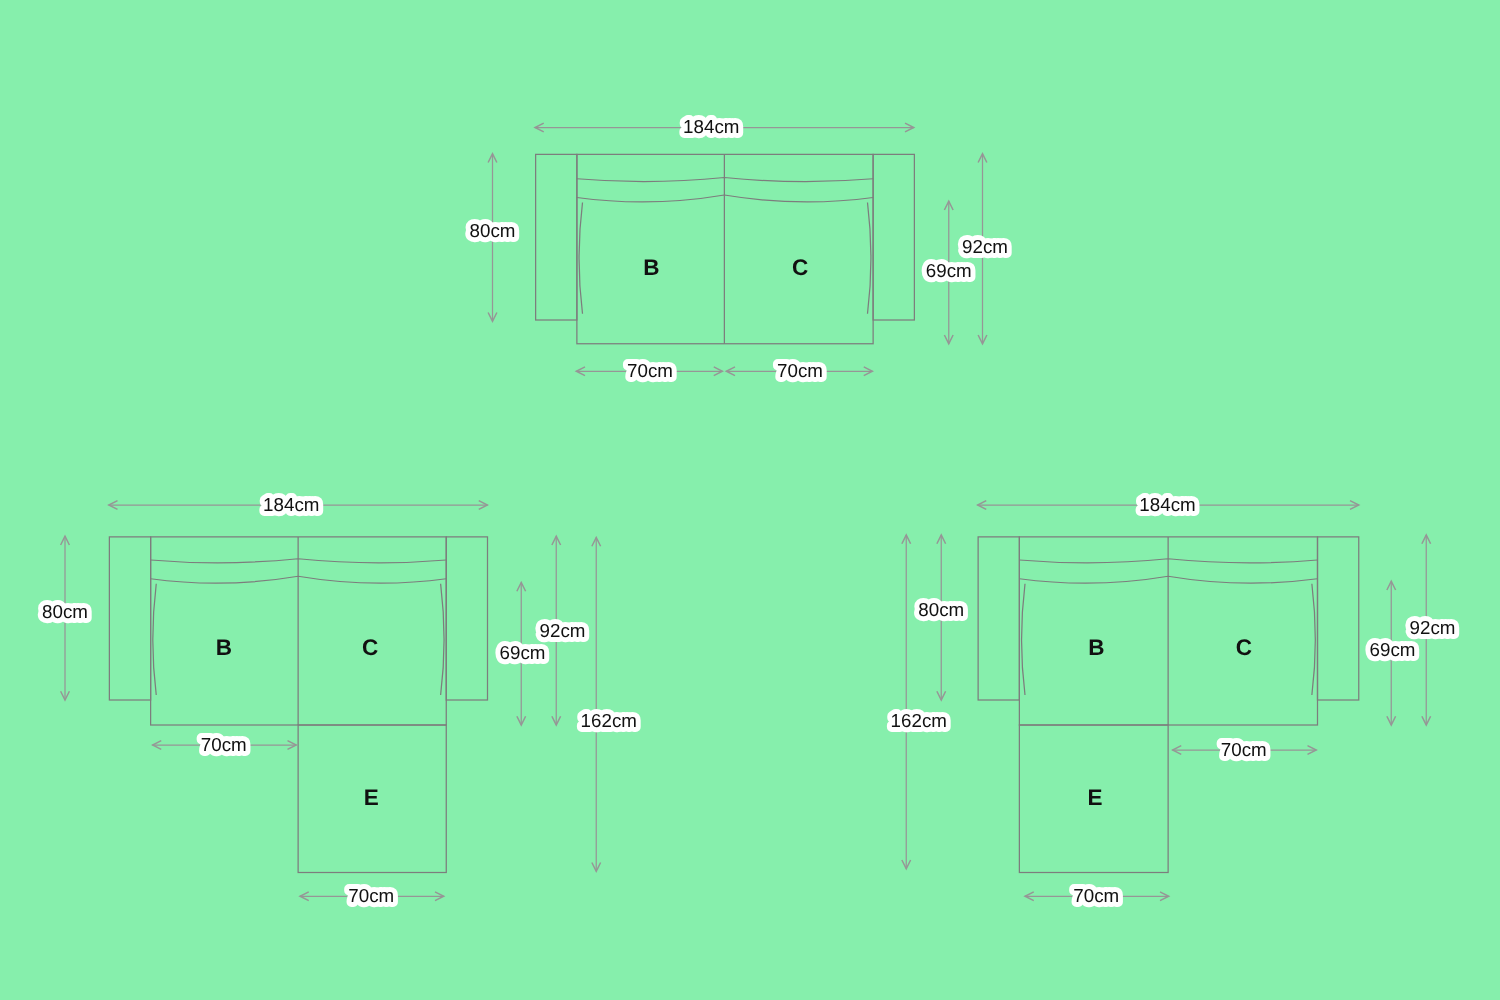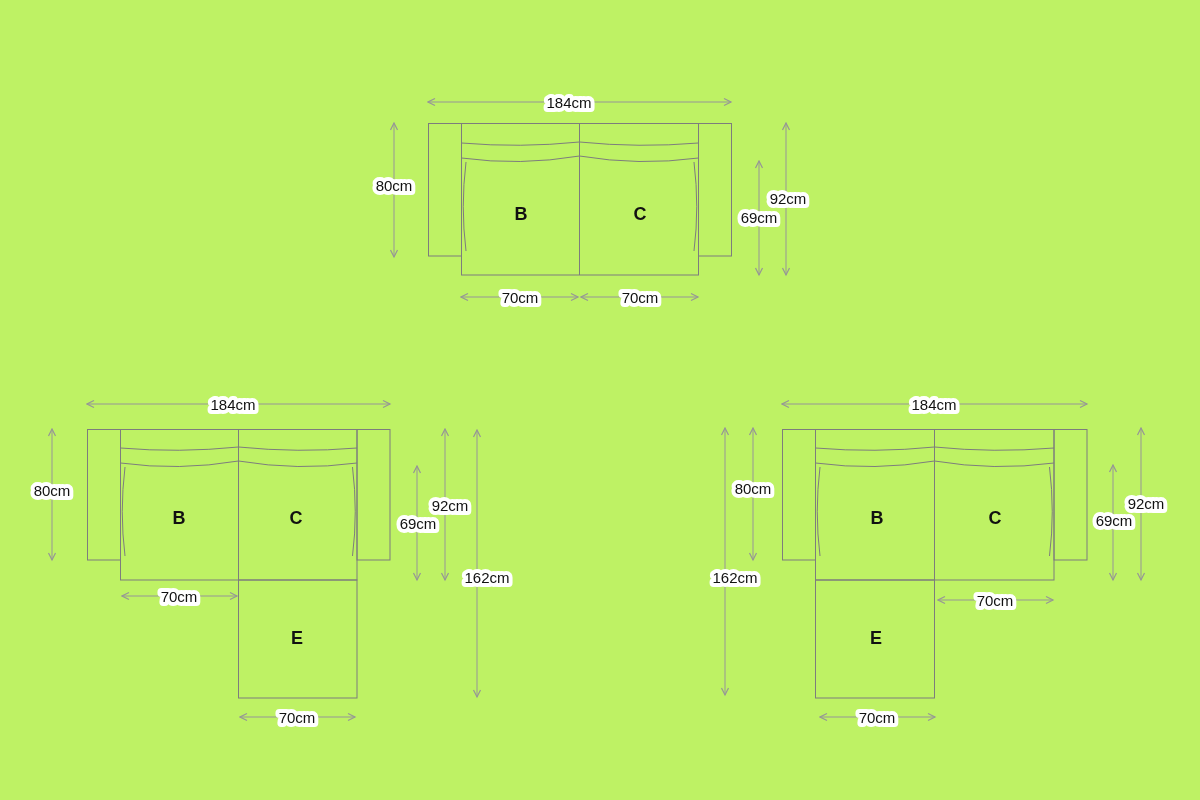--- a/index.html
+++ b/index.html
@@ -1,18 +1,18 @@
 <!DOCTYPE html>
 <html><head>
 <meta charset="utf-8">
 <style>
   html,body { margin:0; padding:0; background:#ffffff; }
   .canvas {
     position:relative; width:1200px; height:800px;
-    background:#bef264; overflow:hidden;
+    background:#86efac; overflow:hidden;
     font-family:"Liberation Sans","DejaVu Sans",sans-serif;
   }
   .diagram { position:absolute; }
   svg { overflow:visible; display:block; }
   text {
     font-family:"Liberation Sans","DejaVu Sans",sans-serif;
     stroke:none;
   }
   .dim {
     font-size:15px;

